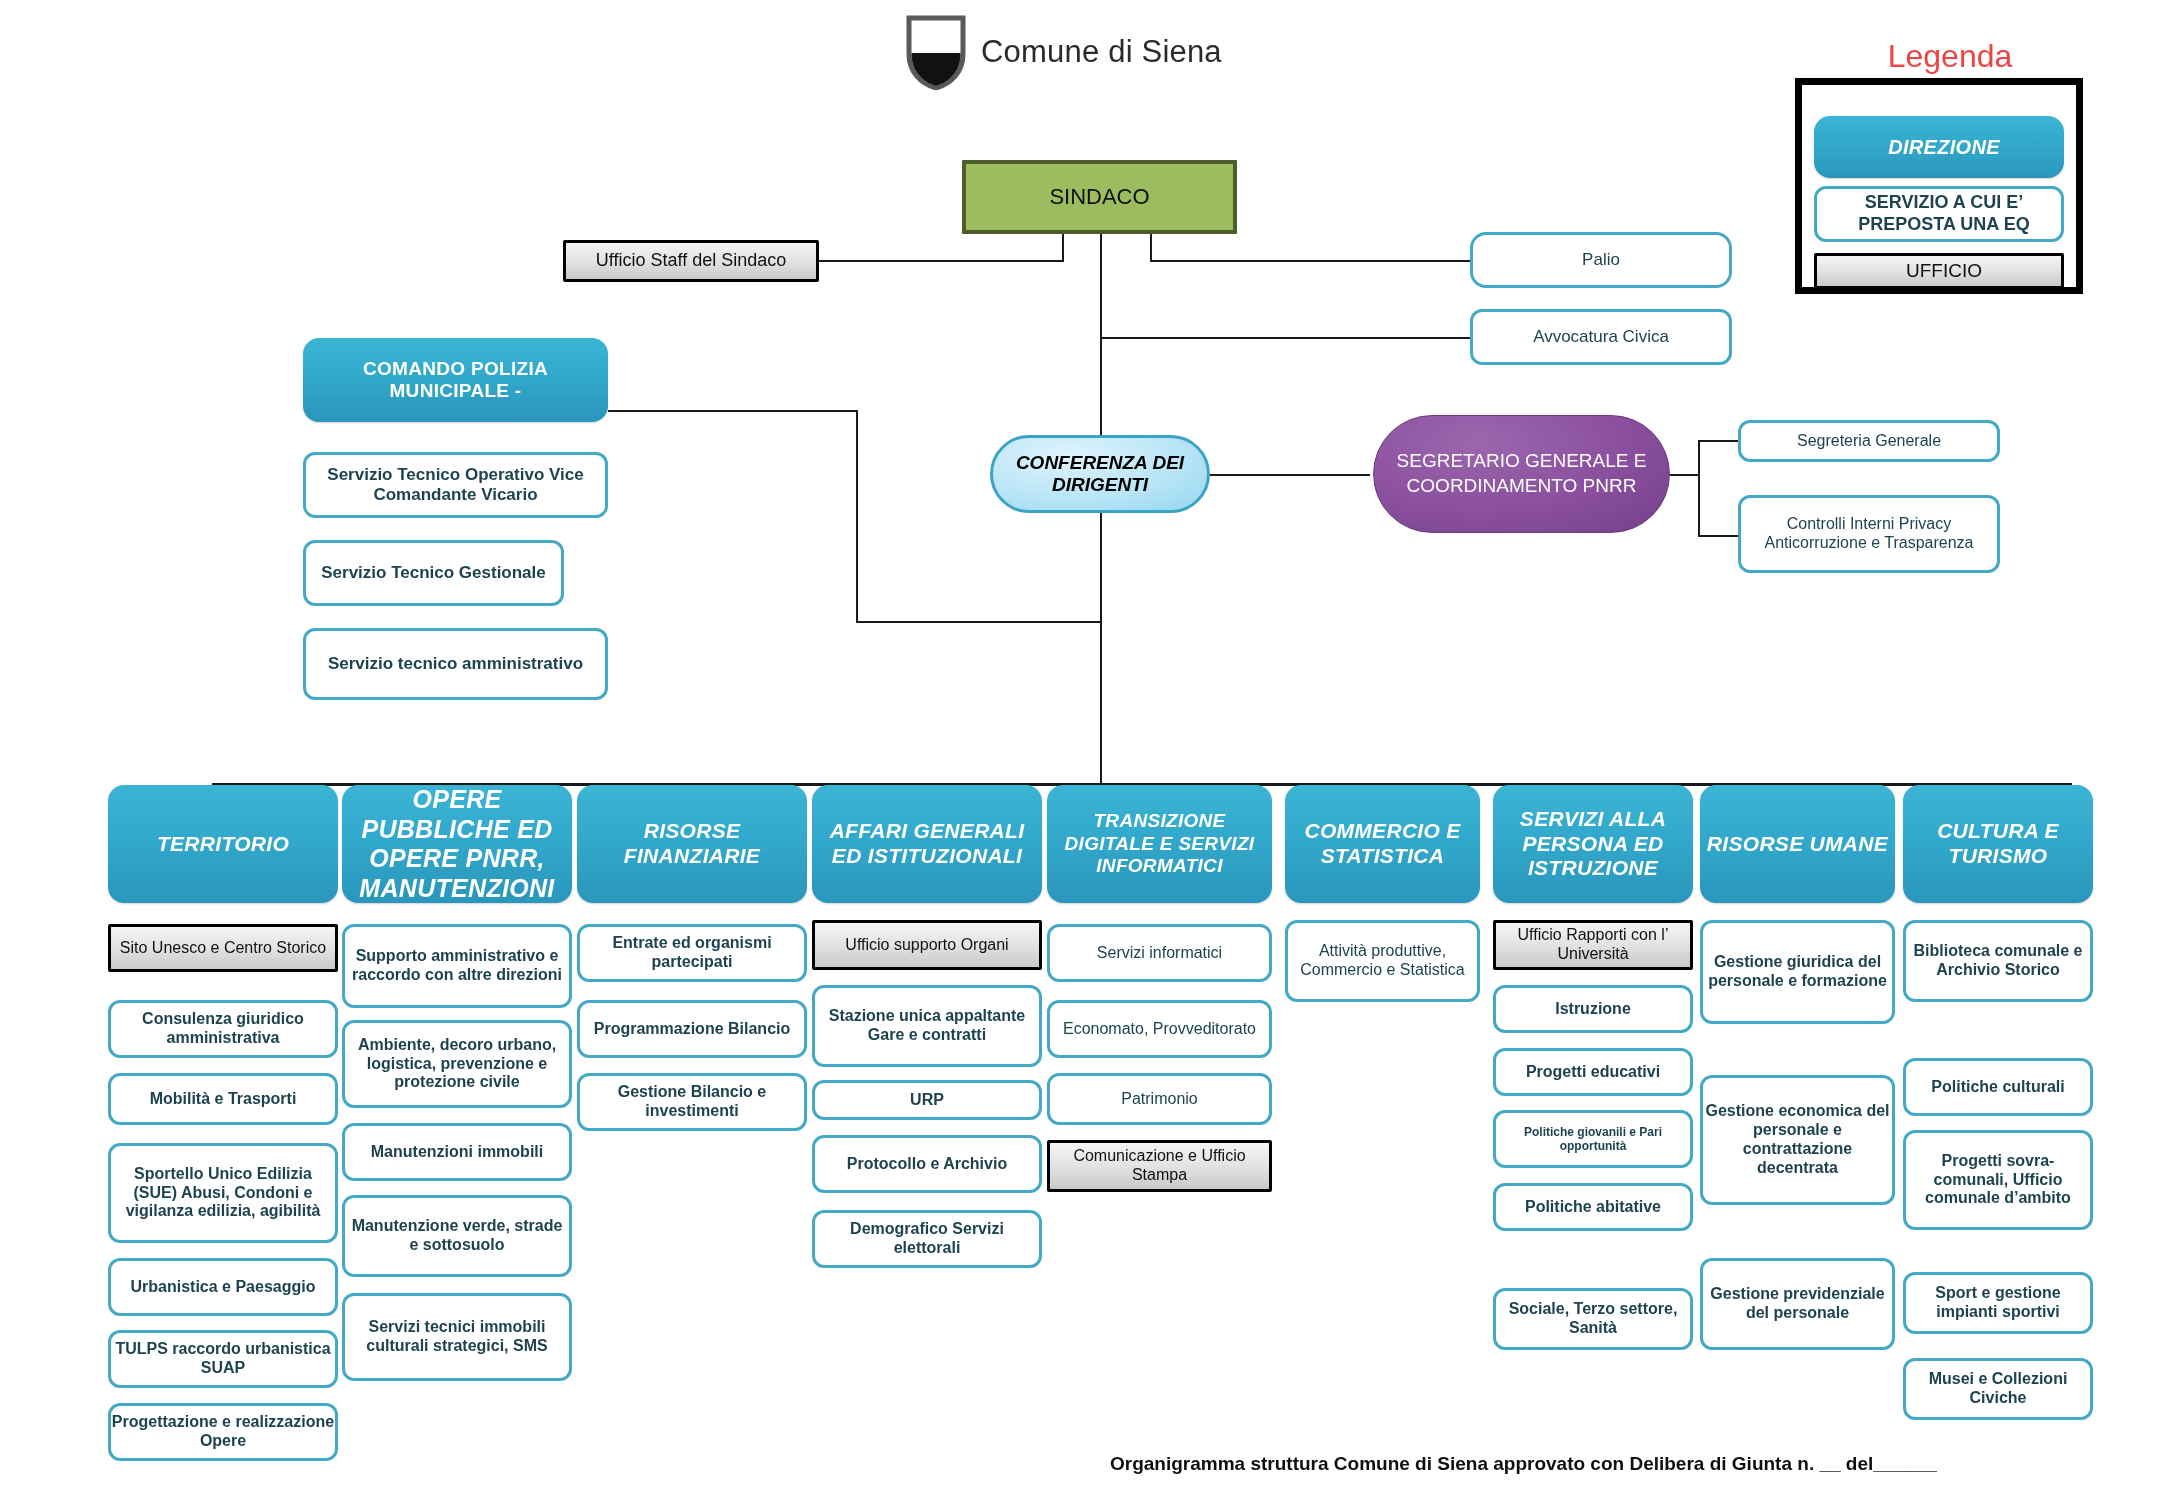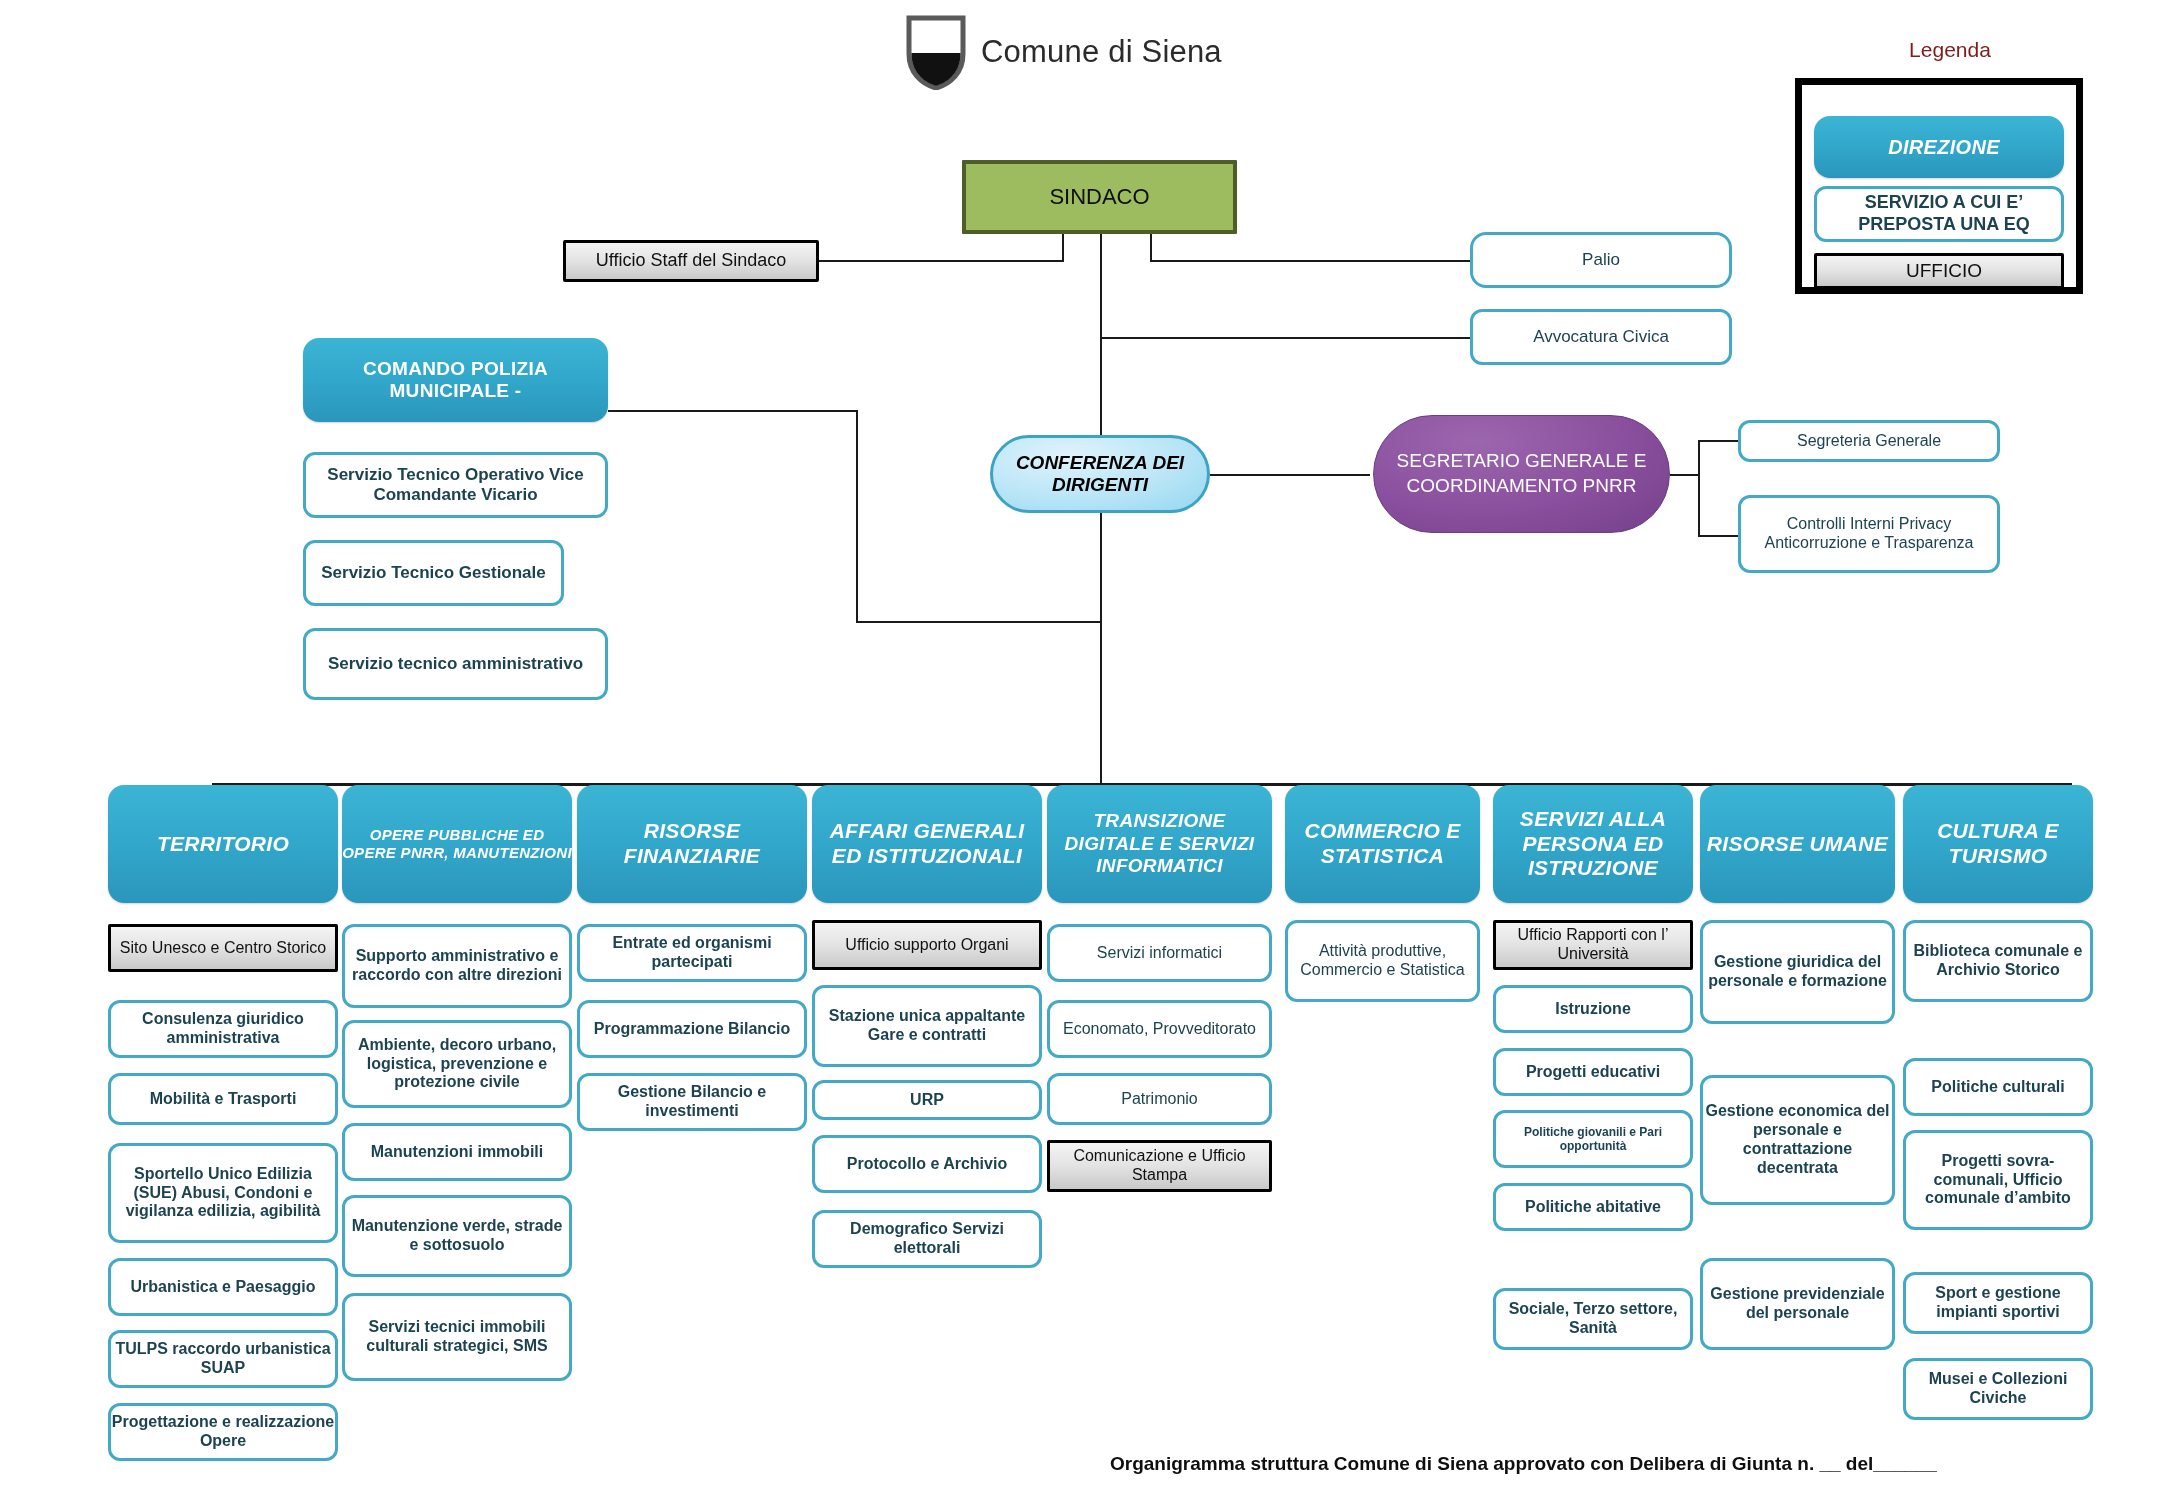--- a/index.html
+++ b/index.html
@@ -86,21 +86,21 @@
   .lnh{height:2px;}
   .lnv{width:2px;}
   .lnthick{height:3px;}
   
   #logo-wrap{position:absolute;left:905px;top:14px;display:flex;align-items:center;gap:14px;z-index:6;}
   #shield{width:62px;height:76px;}
   #brand{font-size:31px;color:#2b2b2b;letter-spacing:.2px;}
   
   #legend-title{
     position:absolute;left:1795px;top:38px;width:310px;text-align:center;
-    font-size:21px;color:#7f1d1d;z-index:6;
+    font-size:32px;color:#ef4444;z-index:6;
   }
   #legend-box{
     position:absolute;left:1795px;top:78px;width:288px;height:216px;
     border:7px solid #000;background:#fff;box-sizing:border-box;z-index:4;
   }
   .lg{position:absolute;box-sizing:border-box;display:flex;align-items:center;justify-content:center;text-align:center;z-index:6;padding-left:10px;}
   #lg-dir{left:1814px;top:116px;width:250px;height:62px;font-size:20px;}
   #lg-srv{left:1814px;top:186px;width:250px;height:56px;font-size:18px;line-height:1.2;}
   #lg-uff{left:1814px;top:253px;width:250px;height:36px;font-size:19px;}
   
@@ -184,21 +184,21 @@
 
   <div class="box direzione" style="left:108px;top:785px;width:230px;height:118px;">TERRITORIO</div>
   <div class="box ufficio" style="left:108px;top:924px;width:230px;height:48px;font-size:16px;">Sito Unesco e Centro Storico</div>
   <div class="box servizio" style="left:108px;top:1000px;width:230px;height:58px;font-size:16px;">Consulenza giuridico amministrativa</div>
   <div class="box servizio" style="left:108px;top:1073px;width:230px;height:52px;font-size:16px;">Mobilità e Trasporti</div>
   <div class="box servizio" style="left:108px;top:1143px;width:230px;height:100px;font-size:16px;">Sportello Unico Edilizia (SUE) Abusi, Condoni e vigilanza edilizia, agibilità</div>
   <div class="box servizio" style="left:108px;top:1258px;width:230px;height:58px;font-size:16px;">Urbanistica e Paesaggio</div>
   <div class="box servizio" style="left:108px;top:1330px;width:230px;height:58px;font-size:16px;">TULPS raccordo urbanistica SUAP</div>
   <div class="box servizio" style="left:108px;top:1403px;width:230px;height:58px;font-size:16px;">Progettazione e realizzazione Opere</div>
 
-  <div class="box direzione" style="left:342px;top:785px;width:230px;height:118px;font-size:15px;font-style:italic;">OPERE PUBBLICHE ED OPERE PNRR, MANUTENZIONI</div>
+  <div class="box direzione" style="left:342px;top:785px;width:230px;height:118px;font-size:25px;font-style:italic;">OPERE PUBBLICHE ED OPERE PNRR, MANUTENZIONI</div>
   <div class="box servizio" style="left:342px;top:924px;width:230px;height:84px;font-size:16px;">Supporto amministrativo  e raccordo con altre direzioni</div>
   <div class="box servizio" style="left:342px;top:1020px;width:230px;height:88px;font-size:16px;">Ambiente, decoro urbano, logistica, prevenzione e protezione civile</div>
   <div class="box servizio" style="left:342px;top:1123px;width:230px;height:58px;font-size:16px;">Manutenzioni immobili</div>
   <div class="box servizio" style="left:342px;top:1195px;width:230px;height:82px;font-size:16px;">Manutenzione verde, strade e sottosuolo</div>
   <div class="box servizio" style="left:342px;top:1293px;width:230px;height:88px;font-size:16px;">Servizi tecnici immobili culturali strategici, SMS</div>
 
   <div class="box direzione" style="left:577px;top:785px;width:230px;height:118px;">RISORSE FINANZIARIE</div>
   <div class="box servizio" style="left:577px;top:924px;width:230px;height:58px;font-size:16px;">Entrate ed organismi partecipati</div>
   <div class="box servizio" style="left:577px;top:1000px;width:230px;height:58px;font-size:16px;">Programmazione Bilancio</div>
   <div class="box servizio" style="left:577px;top:1073px;width:230px;height:58px;font-size:16px;">Gestione Bilancio e investimenti</div>

